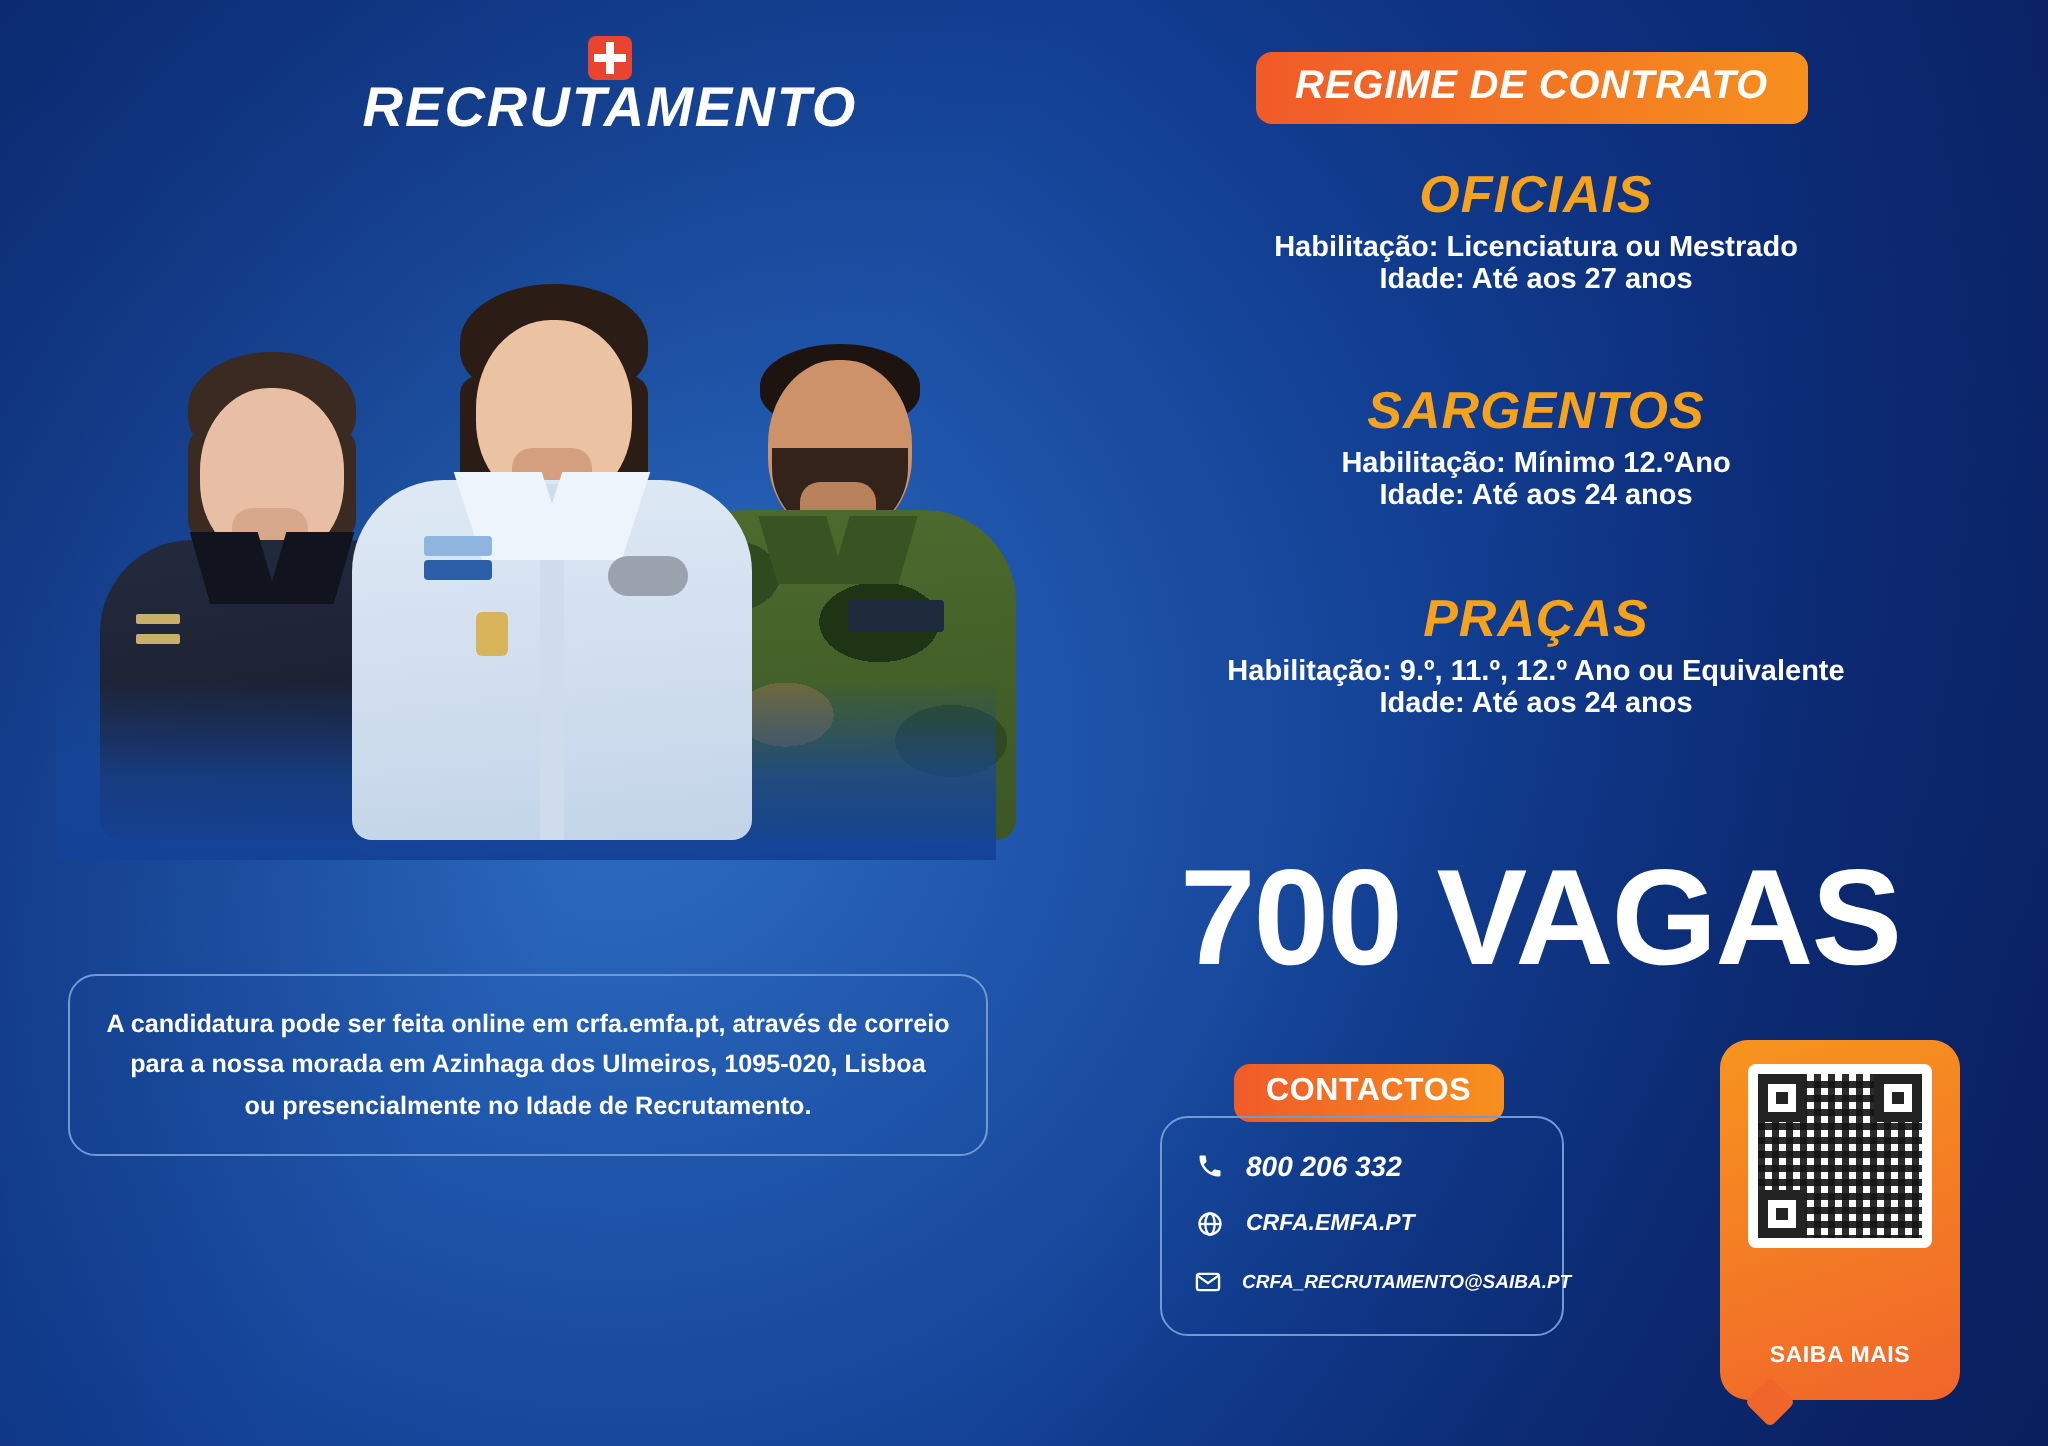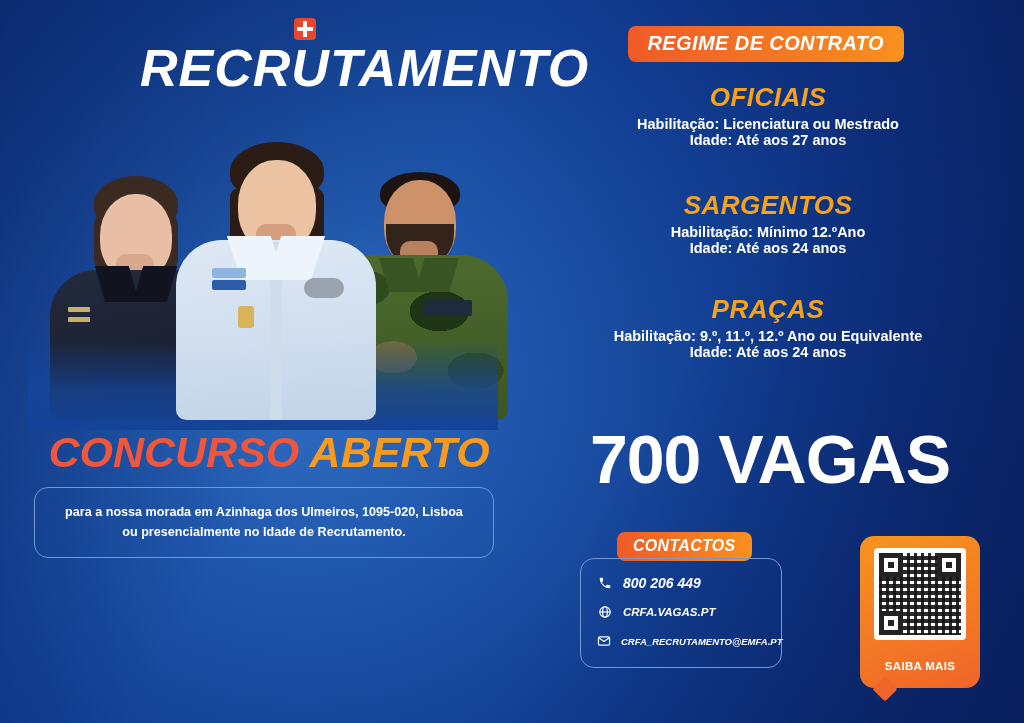--- a/index.html
+++ b/index.html
@@ -34,21 +34,21 @@
   .logo-cross{
     display:inline-block; position:relative; width:22px; height:22px;
     background:#e8442e; border-radius:4px;
   }
   .logo-cross::before, .logo-cross::after{
     content:""; position:absolute; background:#fff;
   }
   .logo-cross::before{ left:9px; top:3px; width:4px; height:16px; }
   .logo-cross::after{ left:3px; top:9px; width:16px; height:4px; }
   .logo-line2{
-    font-size:52px; font-weight:bold; font-style:italic; color:#ffffff;
+    font-size:28px; font-weight:bold; font-style:italic; color:#ffffff;
     letter-spacing:1px; margin-top:-2px;
   }
 
   
   .people{
     position:absolute; left:28px; top:100px; width:470px; height:320px; z-index:3;
   }
   .person{ position:absolute; bottom:0; }
 
   .head{ position:absolute; border-radius:48% 48% 45% 45%; }
@@ -149,21 +149,21 @@
   
   .vagas{
     position:absolute; left:560px; top:420px; width:420px; text-align:center; z-index:4;
     color:#ffffff; font-size:68px; font-weight:bold; letter-spacing:-1px;
   }
 
   
   .contactos-badge{
     position:absolute; left:617px; top:532px; z-index:4;
     background:linear-gradient(90deg,#f05a28,#f7901e);
-    color:#ffffff; font-weight:bold; font-style:italic; font-size:16px;
+    color:#ffffff; font-weight:bold; font-size:16px;
     padding:5px 16px 6px; border-radius:8px; letter-spacing:0.3px;
   }
   .contact-box{
     position:absolute; left:580px; top:558px; width:202px; height:110px;
     border:1.5px solid #6f9ad6; border-radius:14px; z-index:4;
     padding:16px 0 0 16px;
   }
   .contact-row{
     display:flex; align-items:center; gap:10px; margin-bottom:13px;
     color:#ffffff; font-style:italic; font-weight:bold;
@@ -171,21 +171,21 @@
   .contact-row .ico{
     width:16px; height:16px; display:inline-flex; align-items:center; justify-content:center;
     color:#ffffff; font-size:13px; line-height:1;
   }
   .c-phone{ font-size:14px; }
   .c-web{ font-size:11.5px; }
   .c-mail{ font-size:9.5px; }
 
   
   .qr-card{
-    position:absolute; left:860px; top:536px; width:120px; height:152px; z-index:4;
+    position:absolute; left:860px; top:520px; width:120px; height:180px; z-index:4;
     background:linear-gradient(160deg,#f7941e,#f0652a);
     border-radius:14px 14px 14px 14px;
   }
   .qr-card::after{
     content:""; position:absolute; left:16px; bottom:-10px; width:18px; height:18px;
     background:#f0652a; transform:rotate(45deg); border-radius:3px;
   }
   .qr-inner{
     position:absolute; left:14px; top:12px; width:92px; height:92px; background:#ffffff; border-radius:4px;
     padding:5px;
@@ -278,62 +278,59 @@
     <div class="cat-l1">Habilitação: Mínimo 12.ºAno</div>
     <div class="cat-l2">Idade: Até aos 24 anos</div>
   </div>
 
   <div class="cat" id="cat2">
     <div class="cat-title">PRAÇAS</div>
     <div class="cat-l1">Habilitação: 9.º, 11.º, 12.º Ano ou Equivalente</div>
     <div class="cat-l2">Idade: Até aos 24 anos</div>
   </div>
 
-  <div class="concurso">
-    <span class="w1">CONCURSO</span>
-    <span class="w2">ABERTO</span>
-  </div>
 
   <div class="infobox">
+    <div>A candidatura pode ser feita online em crfa.emfa.pt, através de correio</div>
     <div>para a nossa morada em Azinhaga dos Ulmeiros, 1095-020, Lisboa</div>
     <div>ou presencialmente no Idade de Recrutamento.</div>
   </div>
 
 
   <div class="vagas">700 VAGAS</div>
 
   <div class="contactos-badge">CONTACTOS</div>
 
   <div class="contact-box">
     <div class="contact-row">
       <span class="ico">
         <svg width="14" height="14" viewBox="0 0 24 24" fill="#ffffff">
             <path d="M6.6 10.8c1.4 2.8 3.8 5.2 6.6 6.6l2.2-2.2c.3-.3.7-.4 1-.2 1.1.4 2.3.6 3.6.6.6 0 1 .4 1 1V20c0 .6-.4 1-1 1C10.6 21 3 13.4 3 4c0-.6.4-1 1-1h3.4c.6 0 1 .4 1 1 0 1.2.2 2.4.6 3.6.1.3 0 .7-.2 1l-2.2 2.2z"></path>
           </svg>
       </span>
-      <span class="c-phone">800 206 449</span>
+      <span class="c-phone">800 206 332</span>
     </div>
     <div class="contact-row">
       <span class="ico">
         <svg width="14" height="14" viewBox="0 0 24 24" fill="none" stroke="#ffffff" stroke-width="2">
             <circle cx="12" cy="12" r="9"></circle>
             <ellipse cx="12" cy="12" rx="4" ry="9"></ellipse>
             <line x1="3" y1="12" x2="21" y2="12"></line>
           </svg>
       </span>
-      <span class="c-web">CRFA.VAGAS.PT</span>
+      <span class="c-web">CRFA.EMFA.PT</span>
     </div>
     <div class="contact-row">
       <span class="ico">
         <svg width="14" height="14" viewBox="0 0 24 24" fill="none" stroke="#ffffff" stroke-width="2">
             <rect x="2.5" y="5" width="19" height="14" rx="2"></rect>
             <path d="M3 6.5l9 6.5 9-6.5"></path>
           </svg>
       </span>
-      <span class="c-mail">CRFA_RECRUTAMENTO@EMFA.PT</span>
+      <span class="c-mail">CRFA_RECRUTAMENTO@SAIBA.PT</span>
     </div>
   </div>
 
   <div class="qr-card">
     <div class="qr-inner">
       <div class="qr-grid">
         <span class="qr-eye tl">
             <i></i>
           </span>
         <span class="qr-eye tr">

